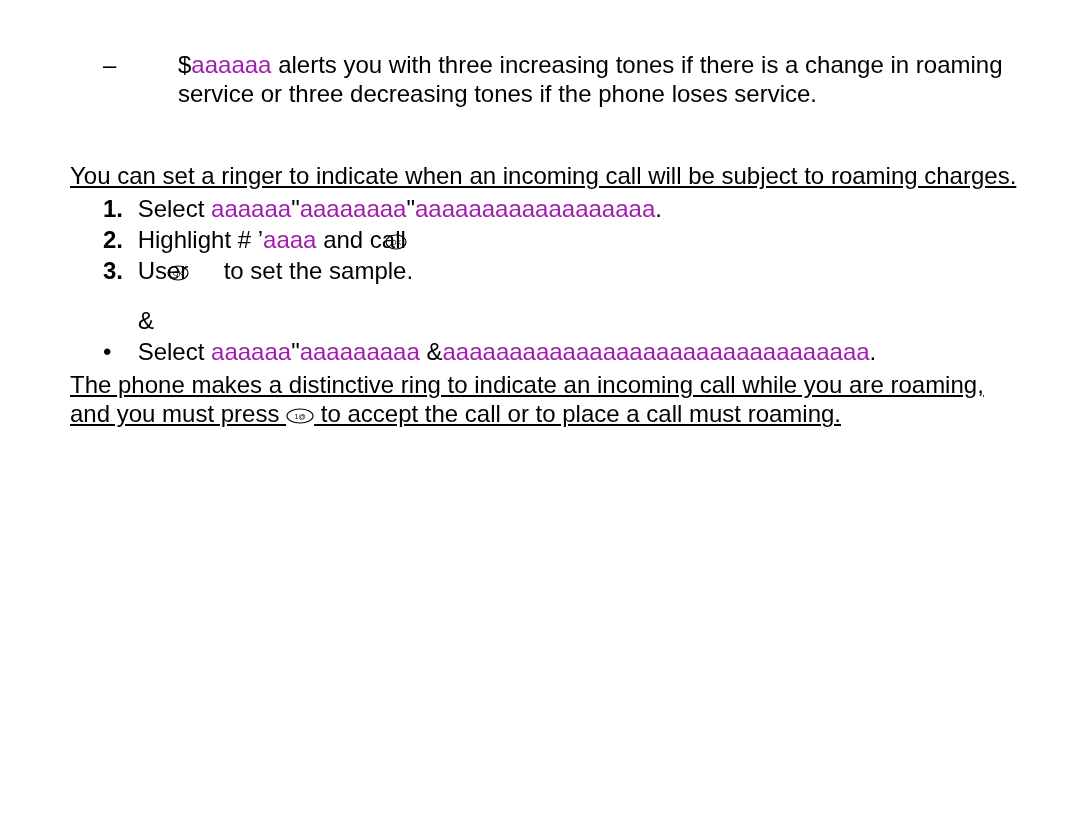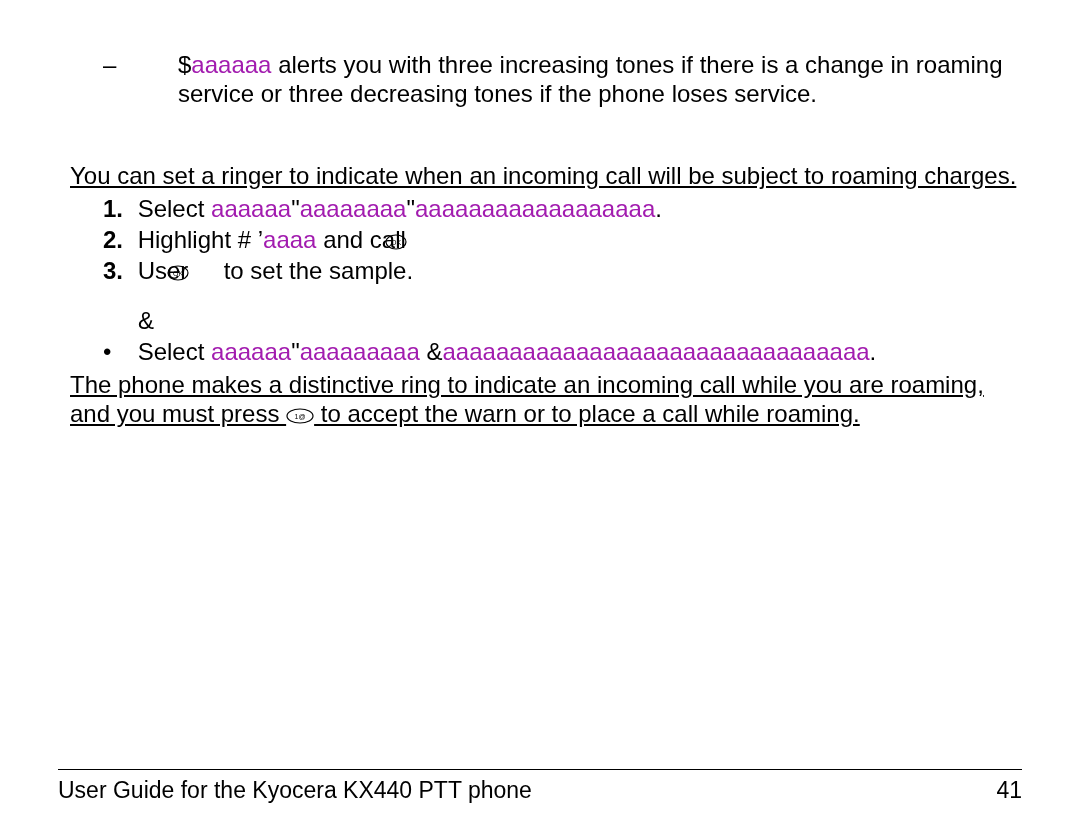--- a/index.html
+++ b/index.html
@@ -138,24 +138,17 @@
   <ul class="bullets">
     <li>
       <span>Select </span><span class="ghost">aaaaaa</span><span>"</span><span class="ghost">aaaaaaaaa </span><span>&amp;</span><span class="ghost">aaaaaaaaaaaaaaaaaaaaaaaaaaaaaaaa</span><span>.</span>
     </li>
   </ul>
 
   <p class="para">
     <span>The phone makes a distinctive ring to indicate an incoming call while you are roaming, and you must press </span><span class="icon-key"><svg viewBox="0 0 28 16">
           <ellipse cx="14" cy="8" rx="13" ry="7" fill="none" stroke="#000" stroke-width="1.2"></ellipse>
           <text x="14" y="11" text-anchor="middle" font-size="7" font-family="Arial" fill="#000">1@</text>
-        </svg></span><span> to accept the warn or to place a call while roaming.</span>
+        </svg></span><span> to accept the call or to place a call must roaming.</span>
   </p>
 
-  <div class="footer">
-    <div class="footer-rule"></div>
-    <div class="footer-row">
-      <span>User Guide for the Kyocera KX440 PTT phone</span>
-      <span>41</span>
-    </div>
-  </div>
 
 </div>
 
 </body></html>

